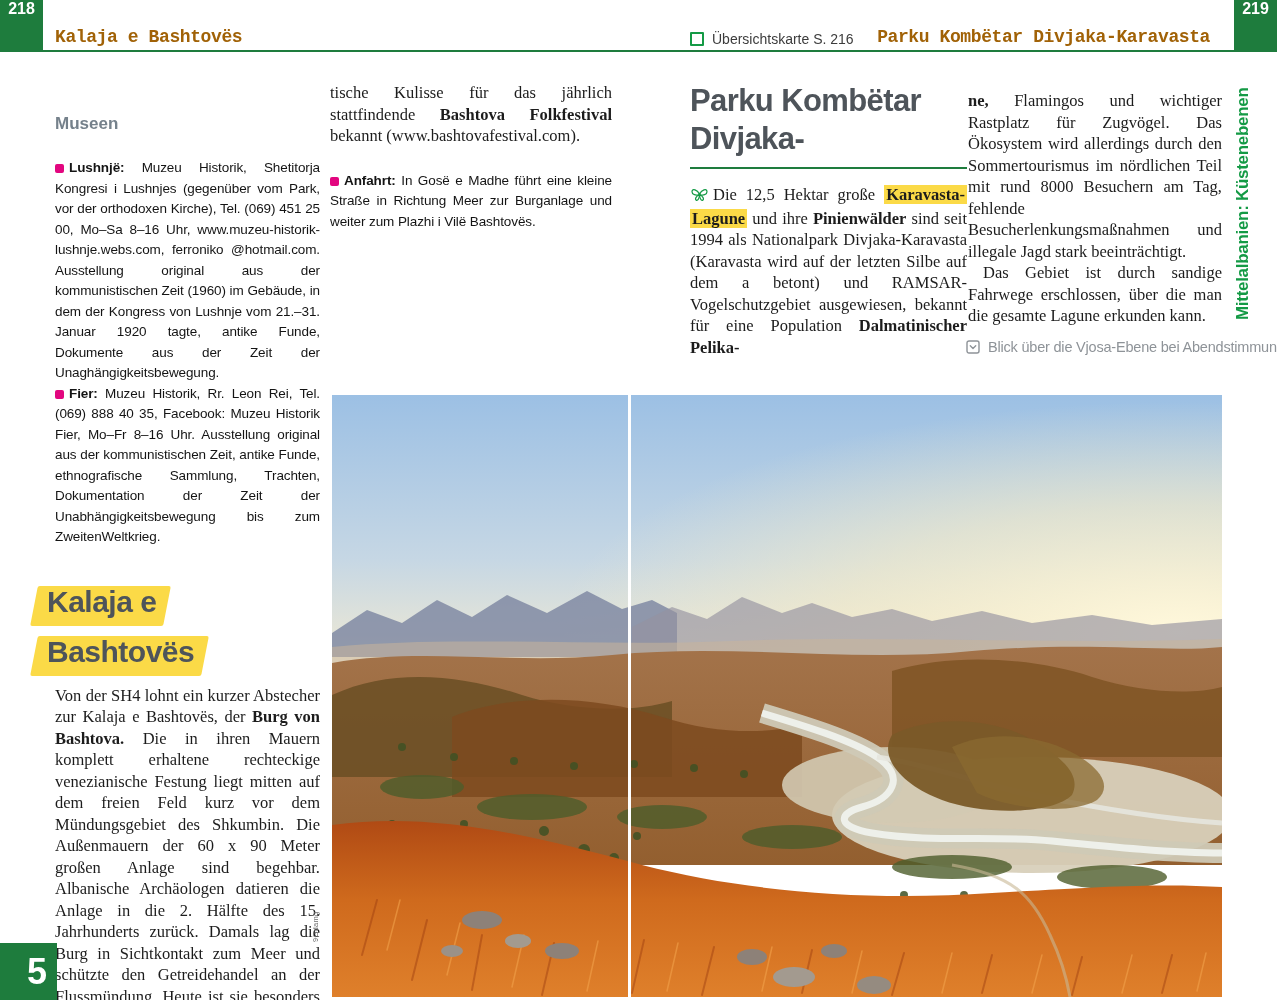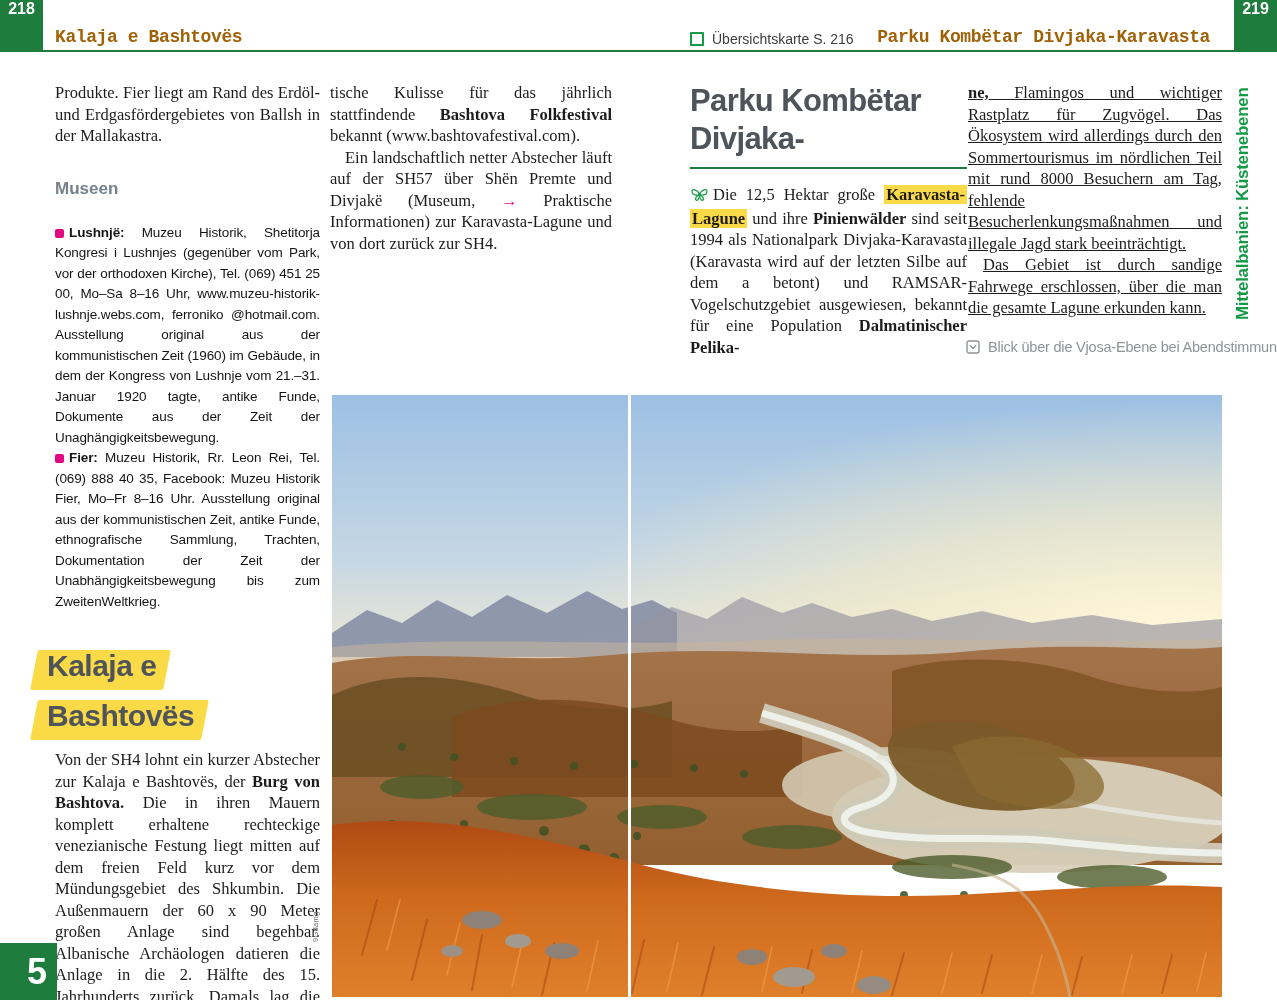--- a/index.html
+++ b/index.html
@@ -34,21 +34,21 @@
              margin-right:5px;vertical-align:-1px;}
   .b{font-weight:bold;}
   .arrow{color:#e2067f;font-weight:bold;}
   .ihl{background:#fbda47;font-weight:bold;padding:0 2px;
        -webkit-box-decoration-break:clone;box-decoration-break:clone;}
 
   .col{position:absolute;}
   .col1{left:55px;top:82px;width:265px;}
   .col2{left:330px;top:82px;width:282px;}
   .col3{left:690px;top:78px;width:277px;}
-  .col4{left:968px;top:82px;width:254px;text-decoration:underline;}
+  .col4{left:968px;top:90px;width:254px;}
 
   .museen{margin:32px 0 0 0;font-size:17px;font-weight:bold;color:#75818b;}
   .info-block{margin-top:24px;}
 
   
   .kalaja{margin:36px 0 10px -8px;}
   .hl-line{position:relative;width:max-content;margin-bottom:9px;line-height:36px;}
   .hl-bg{position:absolute;left:-13px;right:-11px;top:2px;bottom:-1px;background:#fbda47;
          transform:skewX(-11deg);border-radius:2px;}
   .hl-text{position:relative;font-size:30px;font-weight:bold;letter-spacing:-0.5px;color:#4e545a;}
@@ -89,23 +89,20 @@
     <span>Übersichtskarte S. 216</span>
   </div>
   <div class="htitle htitle-right">Parku Kombëtar Divjaka-Karavasta</div>
   <div class="corner corner-right">
     <span>219</span>
   </div>
 
   <div class="side-tab">Mittelalbanien: Küstenebenen</div>
 
   <div class="col col1">
-    <div class="serif">
-      <p>Produkte. Fier liegt am Rand des Erdöl- und Erdgasfördergebietes von Ballsh in der Mallakastra.</p>
-    </div>
     <div class="museen">Museen</div>
     <div class="sans-info info-block">
       <span class="sq-bullet"></span><span class="b">Lushnjë:</span><span> Muzeu Historik, Shetitorja Kongresi i Lushnjes (gegenüber vom Park, vor der orthodoxen Kirche), Tel. (069) 451 25 00, Mo–Sa 8–16 Uhr, www.muzeu-historik-lushnje.webs.com, ferroniko @hotmail.com. Ausstellung original aus der kommunistischen Zeit (1960) im Gebäude, in dem der Kongress von Lushnje vom 21.–31. Januar 1920 tagte, antike Funde, Dokumente aus der Zeit der Unaghängigkeitsbewegung.</span>
     </div>
     <div class="sans-info">
       <span class="sq-bullet"></span><span class="b">Fier:</span><span> Muzeu Historik, Rr. Leon Rei, Tel. (069) 888 40 35, Facebook: Muzeu Historik Fier, Mo–Fr 8–16 Uhr. Ausstellung original aus der kommunistischen Zeit, antike Funde, ethnografische Sammlung, Trachten, Dokumentation der Zeit der Unabhängigkeitsbewegung bis zum ZweitenWeltkrieg.</span>
     </div>
     <div class="kalaja">
       <div class="hl-line">
         <i class="hl-bg"></i>
@@ -117,21 +114,23 @@
       </div>
     </div>
     <div class="serif">
       <p><span>Von der SH4 lohnt ein kurzer Abstecher zur Kalaja e Bashtovës, der </span><span class="b">Burg von Bashtova.</span><span> Die in ihren Mauern komplett erhaltene rechteckige venezianische Festung liegt mitten auf dem freien Feld kurz vor dem Mündungsgebiet des Shkumbin. Die Außenmauern der 60 x 90 Meter großen Anlage sind begehbar. Albanische Archäologen datieren die Anlage in die 2. Hälfte des 15. Jahrhunderts zurück. Damals lag die Burg in Sichtkontakt zum Meer und schützte den Getreidehandel an der Flussmündung. Heute ist sie besonders als roman-</span></p>
     </div>
   </div>
 
   <div class="col col2">
     <div class="serif">
       <p><span>tische Kulisse für das jährlich stattfindende </span><span class="b">Bashtova Folkfestival</span><span> bekannt (www.bashtovafestival.com).</span></p>
-      <p class="indent"><span>Ein landschaftlich netter Abstecher läuft auf der SH57 über Shën Premte und Divjakë (Museum, </span><span class="arrow">→</span><span> Praktische Informationen) zur Karavasta-Lagune und von dort zurück zur SH4.</span></p>
+    </div>
+    <div class="sans-info" style="margin-top:24px;">
+      <span class="sq-bullet"></span><span class="b">Anfahrt:</span><span> In Gosë e Madhe führt eine kleine Straße in Richtung Meer zur Burganlage und weiter zum Plazhi i Vilë Bashtovës.</span>
     </div>
   </div>
 
   <div class="col col3">
     <div class="main-heading">
       <div>Parku Kombëtar</div>
       <div>Divjaka-</div>
     </div>
     <div class="col3-rule"></div>
     <div class="serif">

